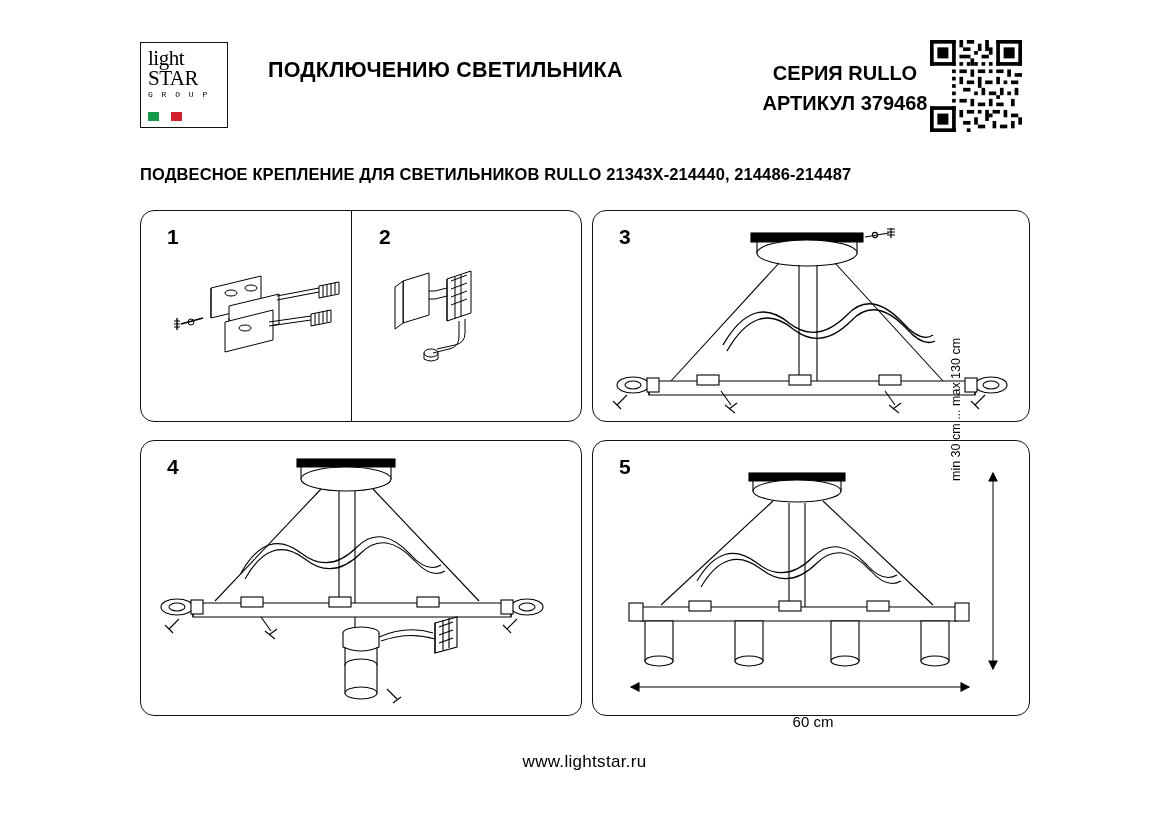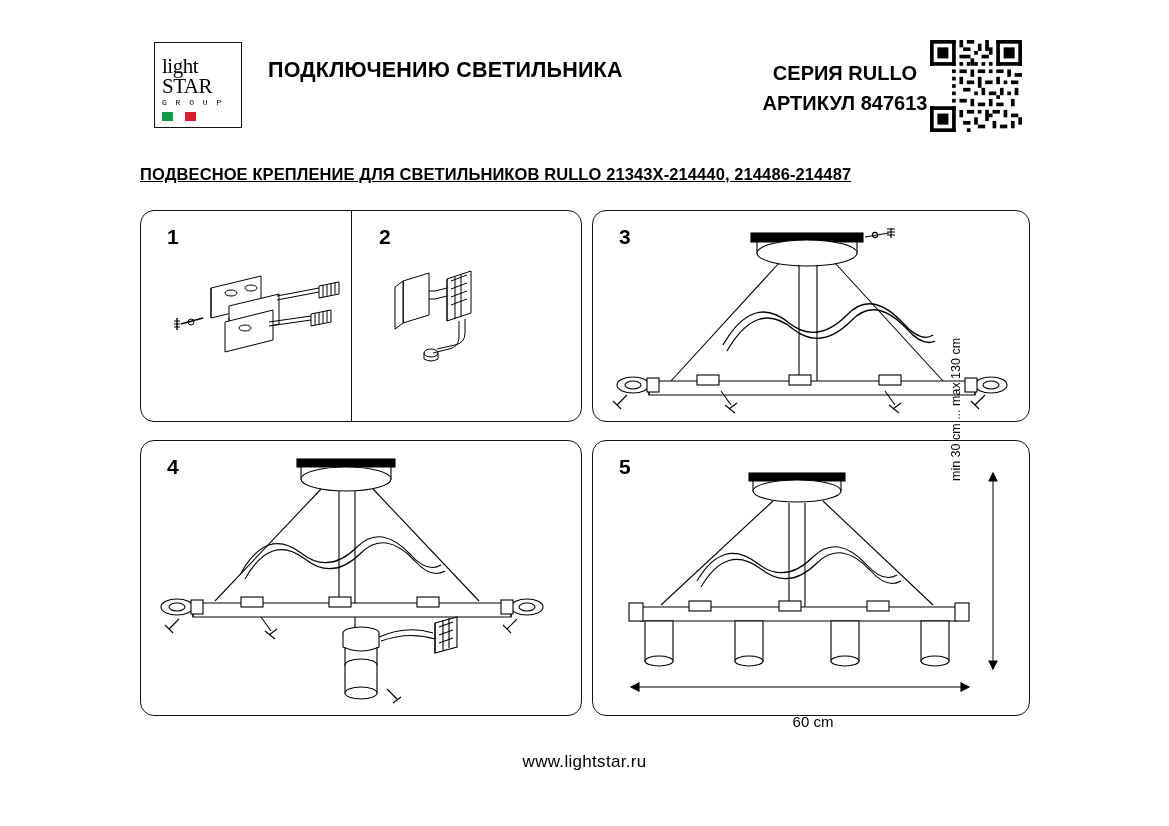--- a/index.html
+++ b/index.html
@@ -27,31 +27,31 @@
   .header {
     position: absolute;
     left: 140px;
     top: 40px;
     width: 890px;
     height: 90px;
   }
 
   .logo-box {
     position: absolute;
-    left: 14px;
+    left: 0;
     top: 2px;
     width: 88px;
     height: 86px;
     border: 1px solid #111;
     background: #fff;
     box-sizing: border-box;
     display: flex;
     flex-direction: column;
     justify-content: flex-start;
-    padding: 14px 7px 0 7px;
+    padding: 6px 7px 0 7px;
   }
   .logo-light {
     font-family: "Liberation Serif", serif;
     font-size: 21px;
     line-height: 19px;
     font-weight: 400;
     letter-spacing: -0.5px;
   }
   .logo-star {
     font-family: Liberation Serif, serif;
@@ -110,21 +110,20 @@
   }
 
   .subtitle {
     position: absolute;
     left: 140px;
     top: 165px;
     width: 920px;
     font-size: 16.5px;
     font-weight: bold;
     letter-spacing: 0.1px;
-    text-decoration: underline;
   }
 
   
   .panel {
     position: absolute;
     border: 1.2px solid #111;
     border-radius: 14px;
     box-sizing: border-box;
     background: #fff;
   }
@@ -177,21 +176,21 @@
           <i class="flag-r"></i>
       </div>
     </div>
 
     <div class="title-main">
       <div>ПОДКЛЮЧЕНИЮ СВЕТИЛЬНИКА</div>
     </div>
 
     <div class="series-block">
       <div>СЕРИЯ RULLO</div>
-      <div>АРТИКУЛ 847613</div>
+      <div>АРТИКУЛ 379468</div>
     </div>
 
     <svg class="qr" viewBox="0 0 25 25">
       <rect x="0" y="0" width="25" height="25" fill="#fff"></rect>
       <g fill="#000">
 
         <rect x="0" y="0" width="7" height="1"></rect>
           <rect x="0" y="6" width="7" height="1"></rect>
         <rect x="0" y="0" width="1" height="7"></rect>
           <rect x="6" y="0" width="1" height="7"></rect>

